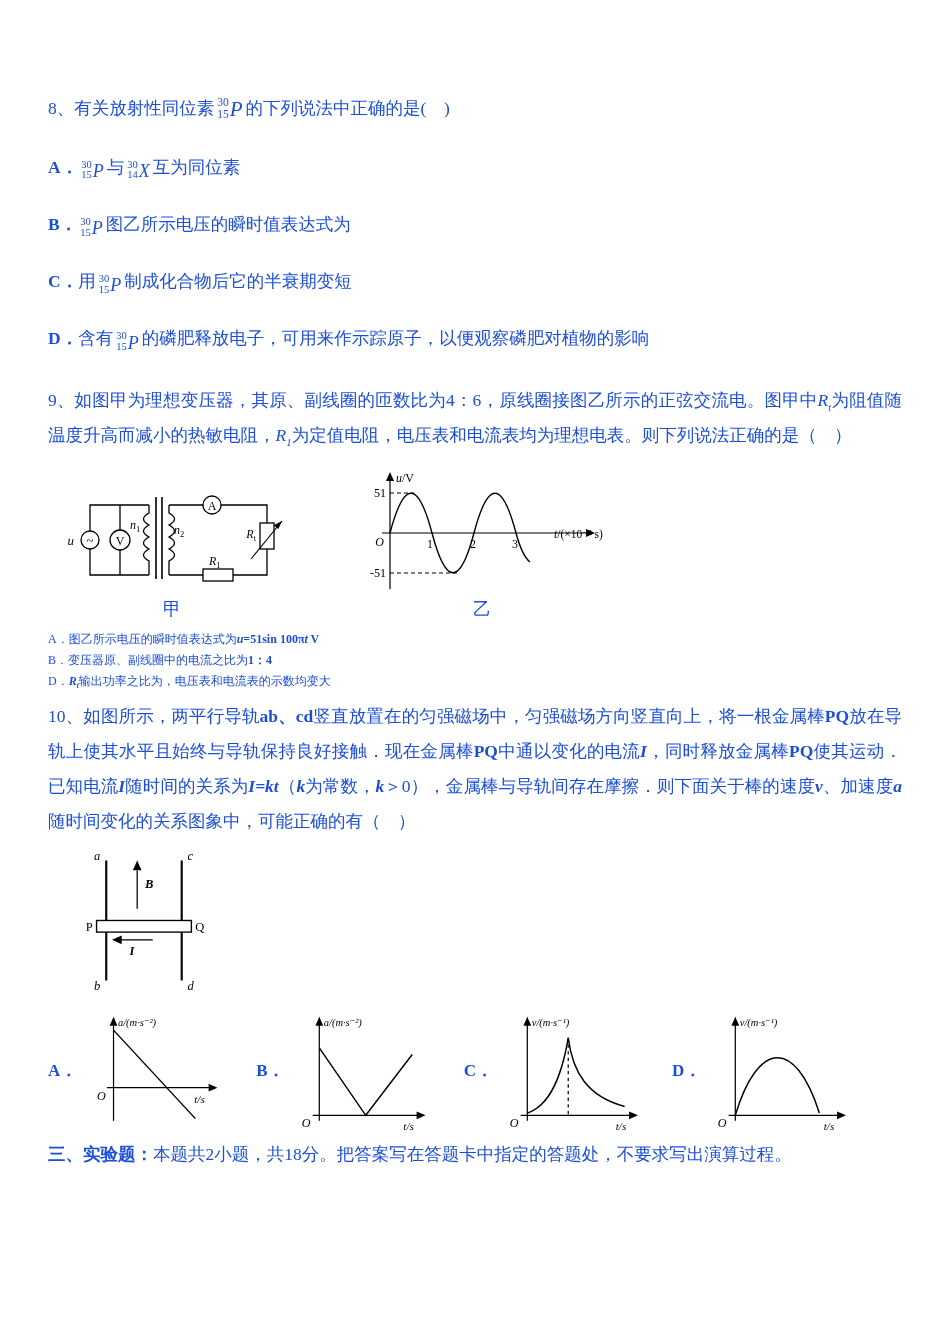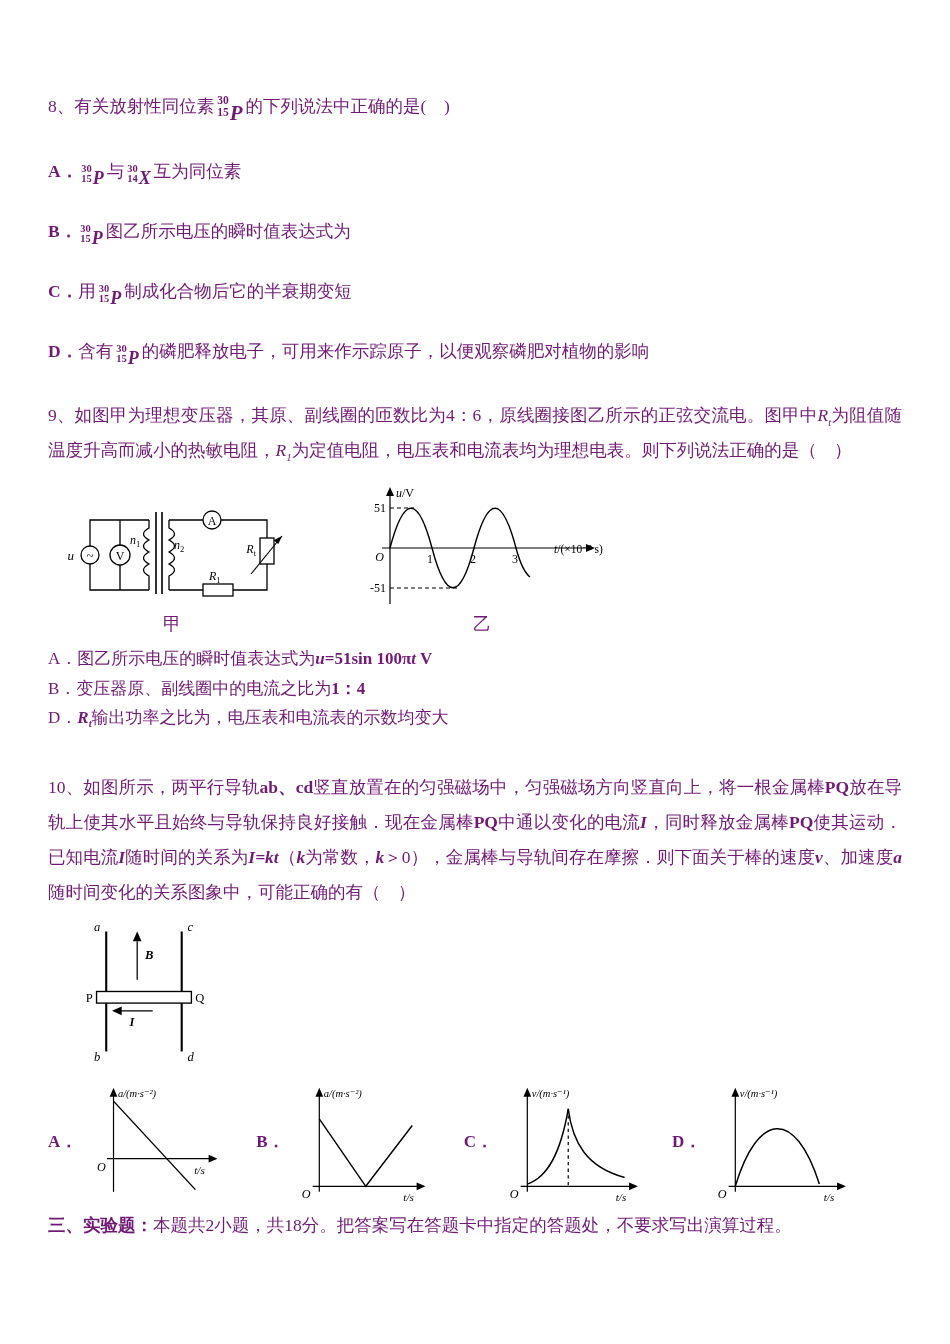--- a/index.html
+++ b/index.html
@@ -1,42 +1,42 @@
 <!DOCTYPE html>
 <html><head>
 <meta charset="utf-8">
 <style>
   * { margin:0; padding:0; box-sizing:border-box; }
   html,body { background:#ffffff; }
   body { width:950px; height:1344px; margin:0 auto; overflow:hidden; }
   .page {
-    width:950px; height:1344px; background:#fff; color:#701a75;
+    width:950px; height:1344px; background:#fff; color:#1d4ed8;
     font-family:"Liberation Serif","DejaVu Serif",serif;
     font-size:17.5px; padding:92px 48px 0 48px; overflow:hidden;
   }
   p { margin:0; }
   .stem { text-align:justify; line-height:2.0; }
   .q8stem { line-height:1.7; }
   .q8opt { margin-top:26px; line-height:1.5; }
   .olab, .rb { font-weight:700; }
   .ri { font-style:italic; }
   sub { font-size:0.62em; }
   
-  .nuc { display:inline-flex; align-items:flex-start; vertical-align:4px; margin:0 3px;font-weight:bold; }
+  .nuc { display:inline-flex; align-items:center; vertical-align:4px; margin:0 3px; }
   .nuc .stack { display:inline-flex; flex-direction:column; align-items:flex-end; line-height:1.02; font-size:10.5px; transform:translateY(-1px); }
   .nuc .sym { font-style:italic; font-size:18px; margin-left:1px; }
   .nuc.big { vertical-align:7px; }
   .nuc.big .stack { font-size:11.5px; }
   .nuc.big .sym { font-size:21px; }
   .q9 { margin-top:26px; }
   .fig9 { display:flex; gap:50px; align-items:flex-end; margin:12px 0 8px 4px; }
   .figcol { display:flex; flex-direction:column; align-items:center; }
   .figcap { font-size:18px; margin-top:2px; }
-  .opt9 { line-height:1.74; font-size:17px; }
-  .q10 { margin-top:36px; }
+  .opt9 { line-height:1.74; font-size:12px; }
+  .q10 { margin-top:6px; }
   .fig10 { margin:6px 0 2px 0; }
   .graphrow { display:flex; gap:26px; align-items:center; margin-top:8px; }
   .gcell { display:flex; align-items:center; gap:3px; }
   .glab { font-weight:700; font-size:17px; }
   .sec3 { margin-top:6px; line-height:1.8; text-align:justify; }
   svg text { font-family:"Liberation Serif","DejaVu Serif",serif; fill:#000; }
   .it { font-style:italic; }
 </style>
 </head>
 <body>

